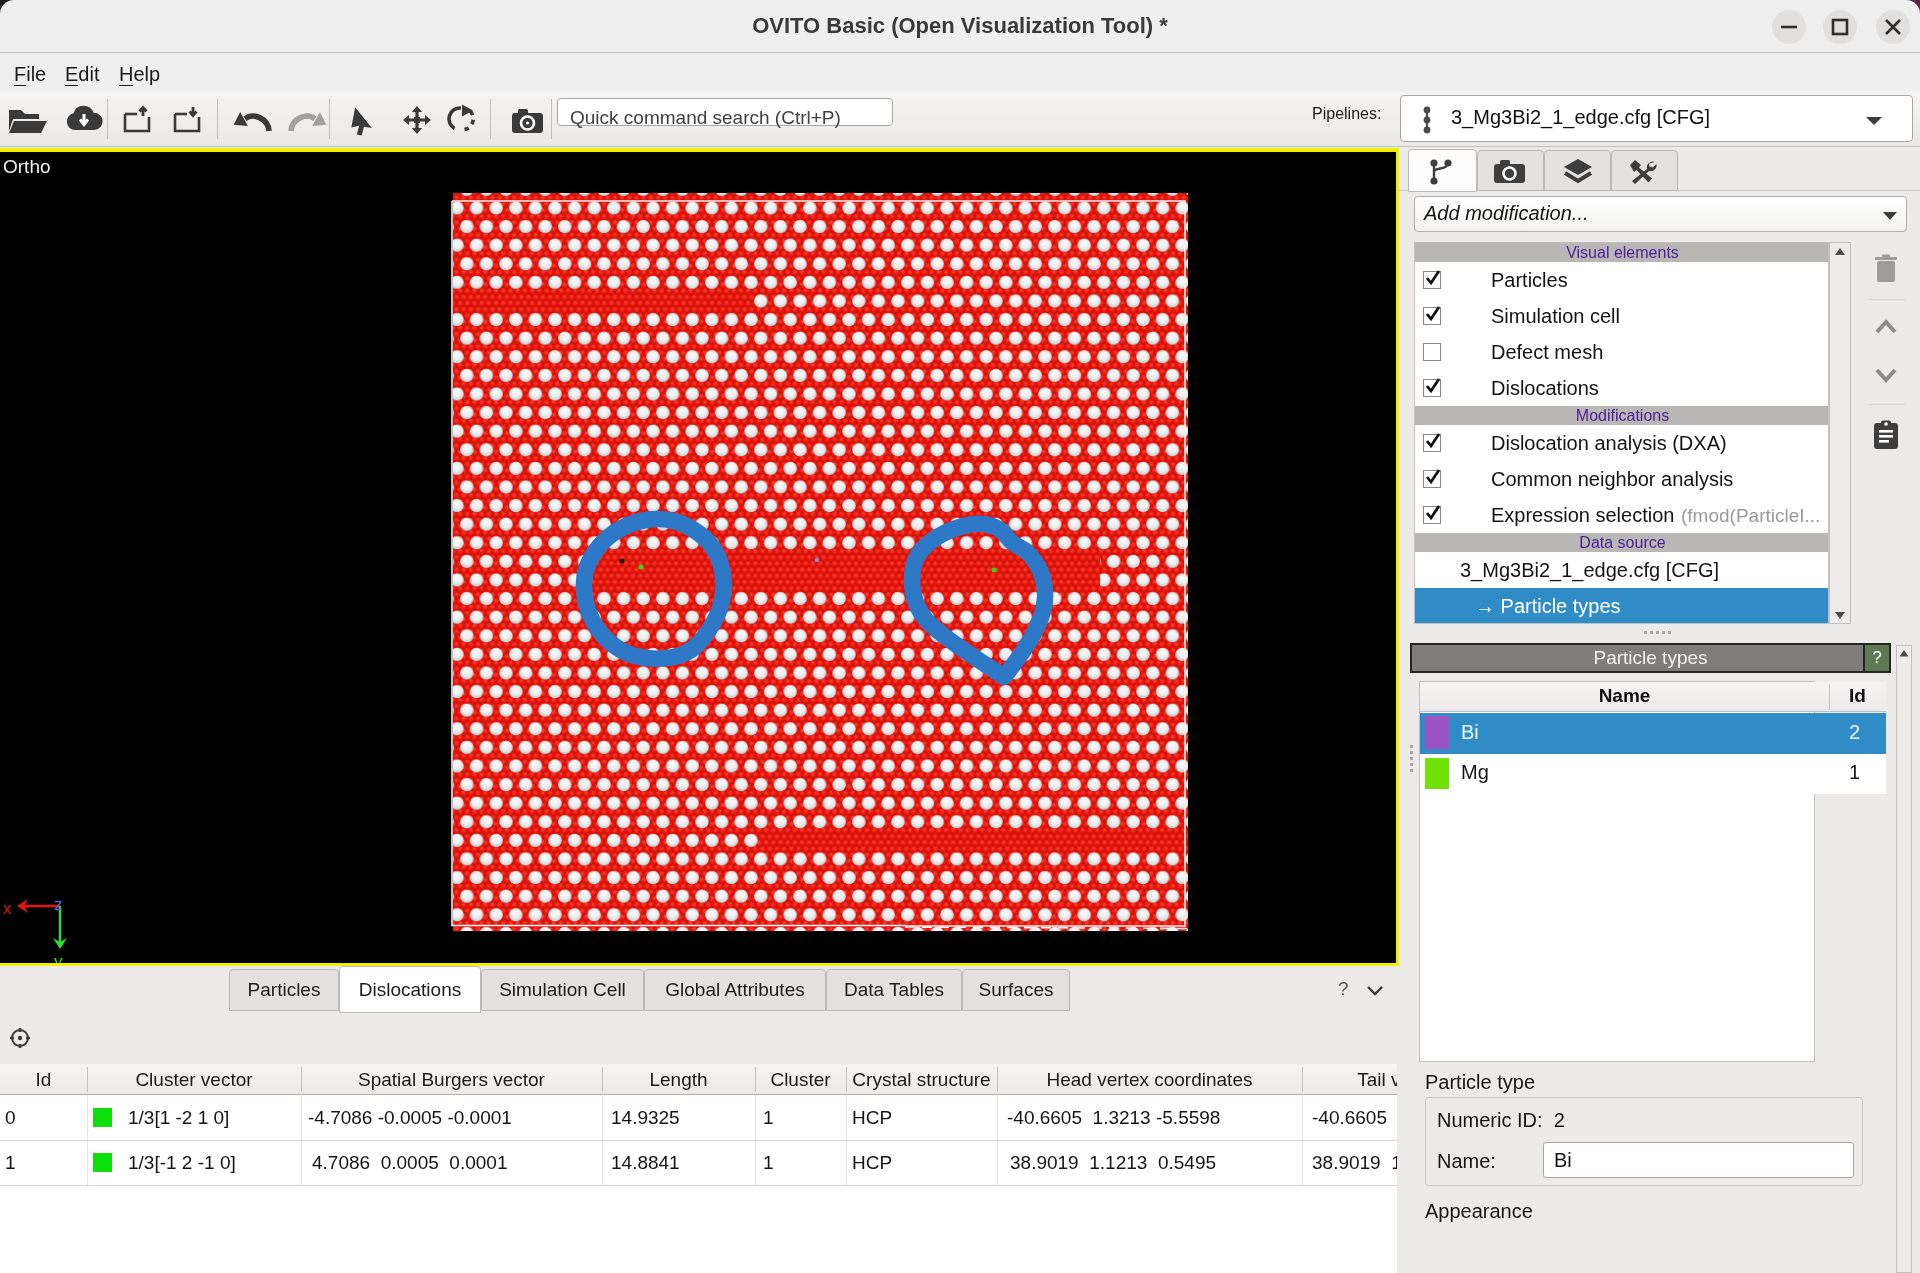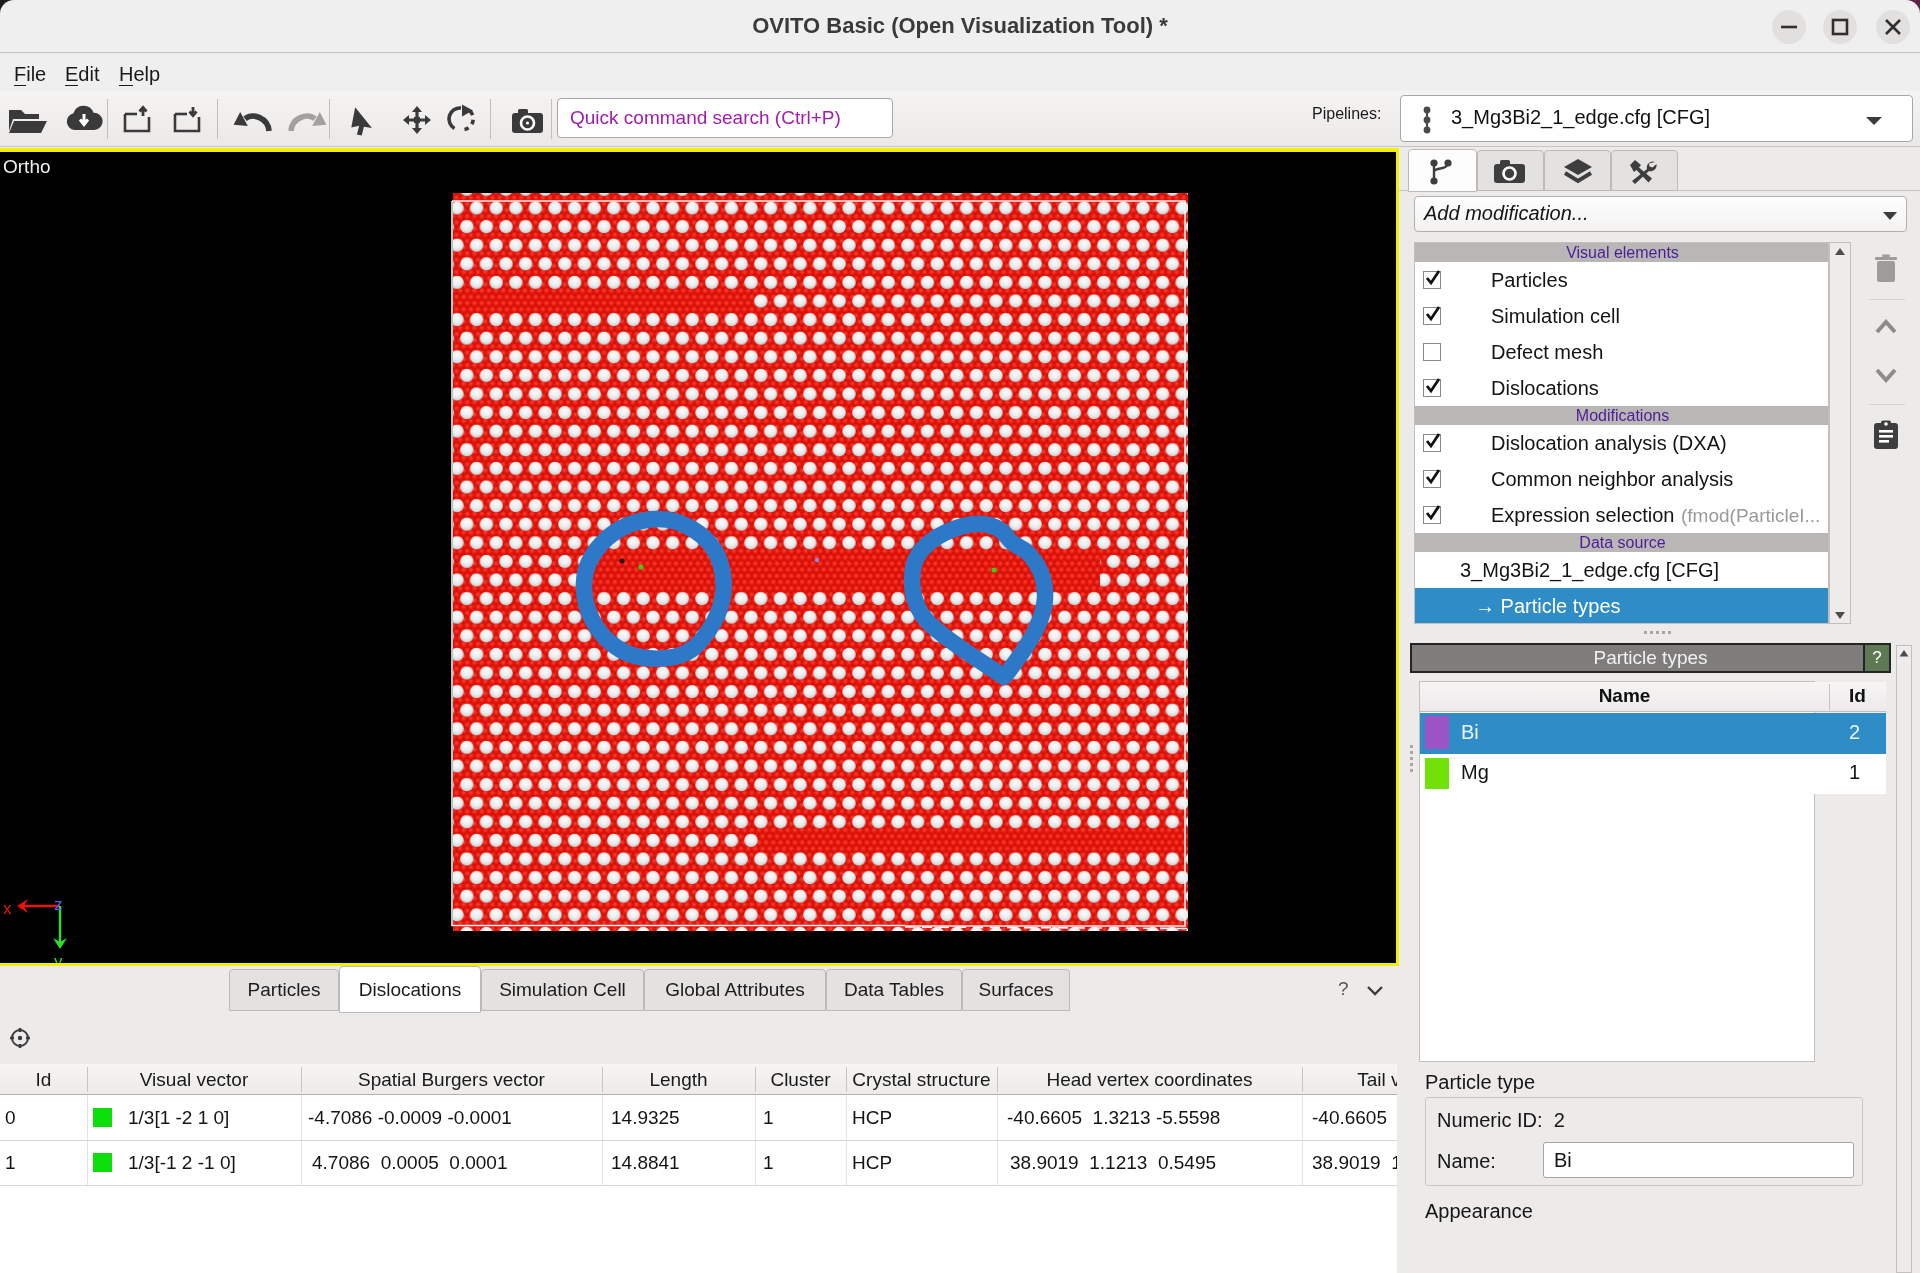--- a/index.html
+++ b/index.html
@@ -12,22 +12,22 @@
 #title-text { width:100%; text-align:center; font-size:22px; font-weight:bold;
   color:#3a3a3a; line-height:51px; }
 .winbtn { top:10px; width:34px; height:34px; border-radius:17px; background:#e2e0df; }
 #menubar { left:0; top:54px; width:1920px; height:37px; background:#f0efef; }
 .menuitem { top:9px; font-size:20px; color:#1a1a1a; }
 .menuitem u { text-decoration:none; border-bottom:1.5px solid #1a1a1a; padding-bottom:0px; }
 #toolbar { left:0; top:91px; width:1920px; height:56px;
   background:linear-gradient(#f5f4f3,#ebe9e8);
   border-bottom:1px solid #c6c4c3; }
 .tsep { top:8px; width:1px; height:40px; background:#c2c0bf; }
-#searchbox { left:557px; top:7px; width:336px; height:40px; background:#fff;
-  border:1px solid #a9a7a6; border-radius:4px; font-size:19px; color:#a21caf;
+#searchbox { left:557px; top:7px; width:336px; height:28px; background:#fff;
+  border:1px solid #a9a7a6; border-radius:4px; font-size:19px; color:#404040;
   line-height:38px; padding-left:12px; }
 #pipelabel { left:1312px; top:14px; font-size:16px; color:#1a1a1a; }
 #pipecombo { left:1400px; top:4px; width:513px; height:47px; background:#fff;
   border:1px solid #a9a7a6; border-radius:4px; }
 #pipecombo .txt { position:absolute; left:50px; top:10px; font-size:20px; color:#111; }
 #viewport { left:0; top:148px; width:1399px; height:818px; background:#000;
   border-top:4px solid #f1ef05; border-right:3px solid #f1ef05; border-bottom:3px solid #f1ef05; }
 #ortho { left:3px; top:156px; font-size:19px; color:#efefef; z-index:3; }
 #bottombar { left:0; top:966px; width:1399px; height:307px; background:#ecebea; }
 .btab { position:absolute; top:3px; height:42px; background:#e4e2e1;
@@ -236,21 +236,21 @@
 
   <svg class="abs" style="left:9px;top:61px;" width="22" height="22" viewBox="0 0 22 22">
     <circle cx="11" cy="11" r="8" fill="none" stroke="#3c3c3c" stroke-width="2"></circle>
     <path d="M11 1 v4 M11 17 v4 M1 11 h4 M17 11 h4" stroke="#3c3c3c" stroke-width="2.6"></path>
     <circle cx="11" cy="11" r="2.2" fill="#3c3c3c"></circle>
   </svg>
   <div class="abs" style="left:0;top:98px;width:1397px;height:209px;overflow:hidden;">
 
     <div class="abs" style="left:0;top:0;width:1397px;height:31px;background:linear-gradient(#f6f5f4,#ecebea);border-bottom:1px solid #b3b1b0;"></div>
     <div class="abs hdrtxt" style="left:0;width:87px;">Id</div>
-    <div class="abs hdrtxt" style="left:87px;width:214px;">Visual vector</div>
+    <div class="abs hdrtxt" style="left:87px;width:214px;">Cluster vector</div>
     <div class="abs hdrtxt" style="left:301px;width:301px;">Spatial Burgers vector</div>
     <div class="abs hdrtxt" style="left:602px;width:153px;">Length</div>
     <div class="abs hdrtxt" style="left:755px;width:91px;">Cluster</div>
     <div class="abs hdrtxt" style="left:846px;width:151px;">Crystal structure</div>
     <div class="abs hdrtxt" style="left:997px;width:305px;">Head vertex coordinates</div>
     <div class="abs hdrtxt" style="left:1302px;width:196px;">Tail vertex</div>
     <div class="hsep" style="left:87px;"></div>
         <div class="hsep" style="left:301px;"></div>
     <div class="hsep" style="left:602px;"></div>
         <div class="hsep" style="left:755px;"></div>
@@ -265,21 +265,21 @@
         <div class="bsep" style="left:755px;"></div>
     <div class="bsep" style="left:846px;"></div>
         <div class="bsep" style="left:997px;"></div>
     <div class="bsep" style="left:1302px;"></div>
     <div class="abs" style="left:0;top:76px;width:1397px;height:1px;background:#d8d6d5;"></div>
     <div class="abs" style="left:0;top:121px;width:1397px;height:1px;background:#d8d6d5;"></div>
 
     <div class="abs rowtxt" style="left:5px;top:43px;">0</div>
     <div class="abs" style="left:93px;top:44px;width:19px;height:19px;background:#0ddf0d;"></div>
     <div class="abs rowtxt" style="left:128px;top:43px;">1/3[1 -2 1 0]</div>
-    <div class="abs rowtxt" style="left:308px;top:43px;">-4.7086 -0.0009 -0.0001</div>
+    <div class="abs rowtxt" style="left:308px;top:43px;">-4.7086 -0.0005 -0.0001</div>
     <div class="abs rowtxt" style="left:611px;top:43px;">14.9325</div>
     <div class="abs rowtxt" style="left:763px;top:43px;">1</div>
     <div class="abs rowtxt" style="left:852px;top:43px;">HCP</div>
     <div class="abs rowtxt" style="left:1007px;top:43px;">-40.6605&nbsp; 1.3213 -5.5598</div>
     <div class="abs rowtxt" style="left:1312px;top:43px;">-40.6605&nbsp; 1.</div>
 
     <div class="abs rowtxt" style="left:5px;top:88px;">1</div>
     <div class="abs" style="left:93px;top:89px;width:19px;height:19px;background:#0ddf0d;"></div>
     <div class="abs rowtxt" style="left:128px;top:88px;">1/3[-1 2 -1 0]</div>
     <div class="abs rowtxt" style="left:312px;top:88px;">4.7086&nbsp; 0.0005&nbsp; 0.0001</div>

